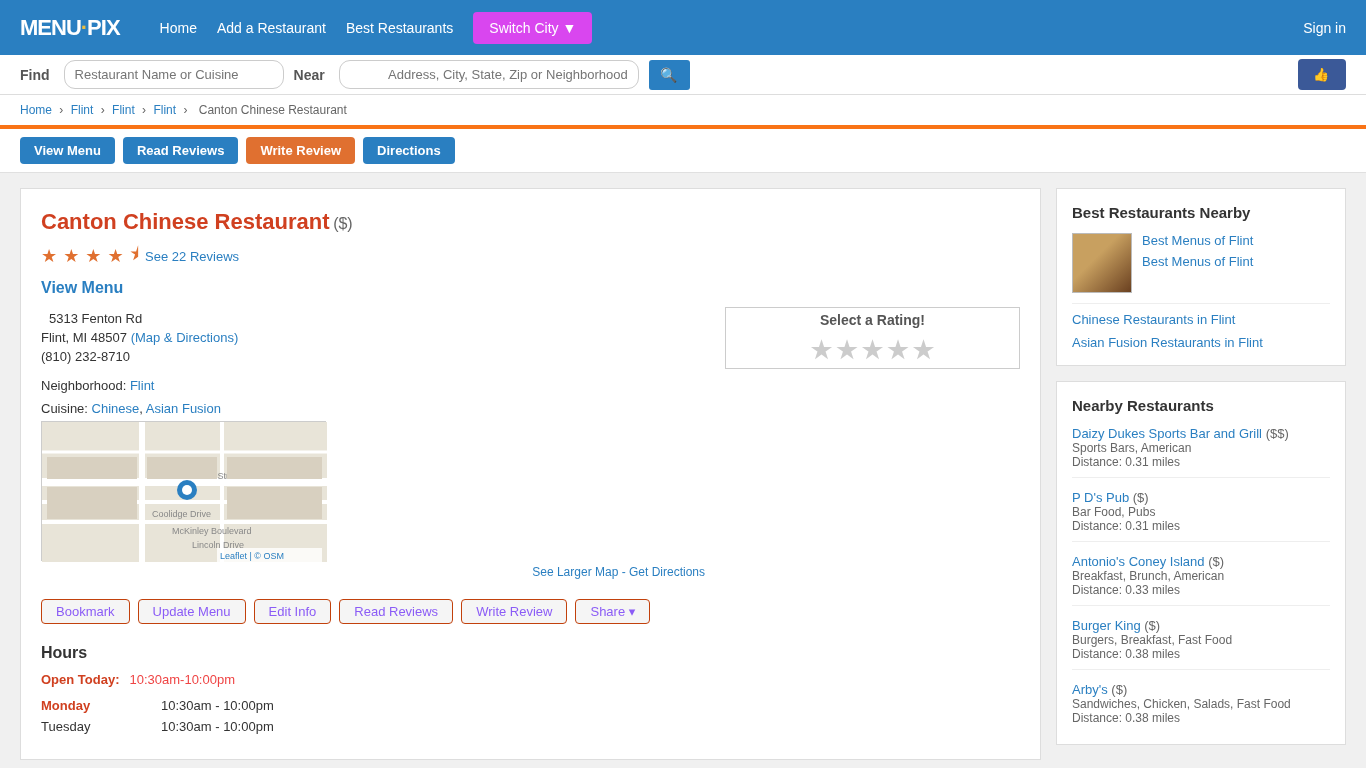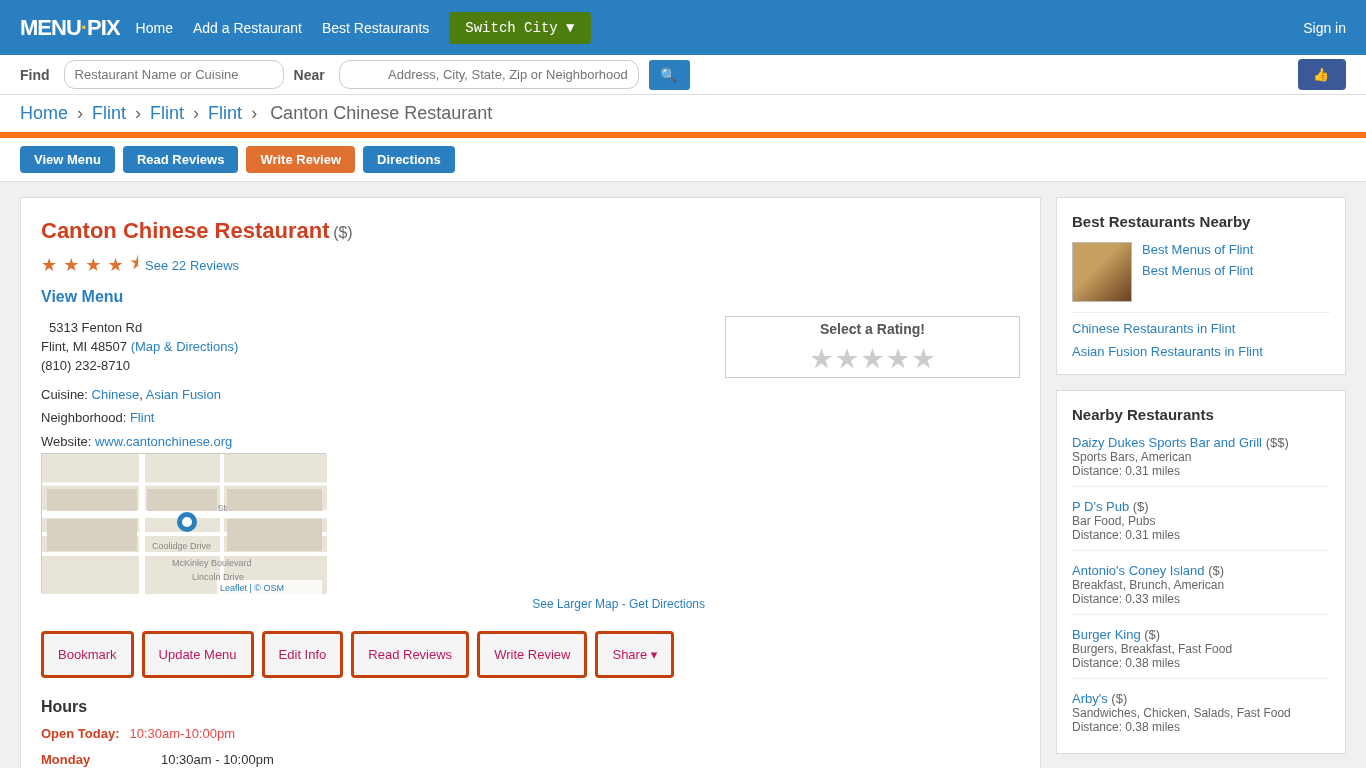--- a/index.html
+++ b/index.html
@@ -11,34 +11,33 @@
       height: 55px;
       display: flex;
       align-items: center;
       padding: 0 20px;
     }
     #logo {
       font-size: 22px;
       font-weight: bold;
       color: #fff;
       letter-spacing: -1px;
-      margin-right: 16px;
+      margin-right: 40px;
     }
     #logo span { color: #f0c040; }
     #nav { display: flex; align-items: center; gap: 20px; flex: 1; }
     .nav-link { color: #fff; text-decoration: none; font-size: 14px; }
     #switch-city-btn {
-      background: #4d7c0f;
+      background: #d946ef;
       color: #fff;
       border: none;
       padding: 8px 16px;
       border-radius: 4px;
       font-size: 14px;
       cursor: pointer;
-      font-family: Liberation Mono, monospace;
     }
     #header-right { margin-left: auto; }
     .sign-in-link { color: #fff; text-decoration: none; font-size: 14px; margin-top: 44px; }
 
     
     #search-bar {
       background: #fff;
       padding: 4px 20px;
       display: flex;
       align-items: center;
@@ -71,22 +70,22 @@
       padding: 8px 16px;
       border-radius: 4px;
       cursor: pointer;
       font-size: 13px;
     }
 
     
     #breadcrumb {
       background: #fff;
       padding: 8px 20px;
-      border-bottom: 6px solid #f97316;
-      font-size: 18px;
+      border-bottom: 4px solid #f97316;
+      font-size: 12px;
     }
     #breadcrumb a { color: #2a7fc1; text-decoration: none; }
     #breadcrumb span { color: #666; margin: 0 4px; }
 
     
     #action-buttons {
       background: #fff;
       padding: 8px 20px;
       display: flex;
       gap: 8px;
@@ -154,27 +153,27 @@
     #map-footer a { color: #2a7fc1; text-decoration: none; }
 
     
     #bottom-actions {
       display: flex;
       gap: 8px;
       margin-top: 20px;
       flex-wrap: wrap;
     }
     .bottom-btn {
-      padding: 13px 14px;
+      padding: 4px 14px;
       background: #f5f5f5;
-      border: 3px solid #c2410c;
+      border: 1px solid #c2410c;
       border-radius: 4px;
       cursor: pointer;
       font-size: 13px;
-      color: #be185d;
+      color: #8b5cf6;
     }
 
     
     #hours-section { margin-top: 20px; }
     #hours-title { font-size: 16px; font-weight: bold; color: #333; margin-bottom: 10px; }
     .open-today-row { display: flex; gap: 10px; }
     .open-label { color: #d04020; font-weight: bold; }
     .open-time { color: #ef4444; font-weight: normal; }
     #hours-table { width: 100%; border-collapse: collapse; margin-top: 8px; }
     #hours-table td { padding: 3px 0; font-size: 13px; }
@@ -290,31 +289,27 @@
       <div id="info-left">
         <div id="address">5313 Fenton Rd</div>
         <div id="city-state">
           <span>Flint, MI 48507</span>
           <a href="#" id="map-link">(Map &amp; Directions)</a>
         </div>
         <div id="phone">(810) 232-8710</div>
 
         <div id="cuisine-info">
           <div>
+            <span>Neighborhood:</span>
+            <a href="#">Flint</a>
+          </div>
+          <div>
             <span>Cuisine:</span>
             <a href="#">Chinese</a>,
             <a href="#">Asian Fusion</a>
-          </div>
-          <div>
-            <span>Neighborhood:</span>
-            <a href="#">Flint</a>
-          </div>
-          <div>
-            <span>Website:</span>
-            <a href="#">www.cantonchinese.org</a>
           </div>
         </div>
 
         <div id="fake-map">
           <svg width="285" height="140" xmlns="http://www.w3.org/2000/svg">
 
             <rect width="285" height="140" fill="#e8e4d8"></rect>
 
             <line x1="0" y1="60" x2="285" y2="60" stroke="#fff" stroke-width="8"></line>
             <line x1="0" y1="80" x2="285" y2="80" stroke="#fff" stroke-width="4"></line>

